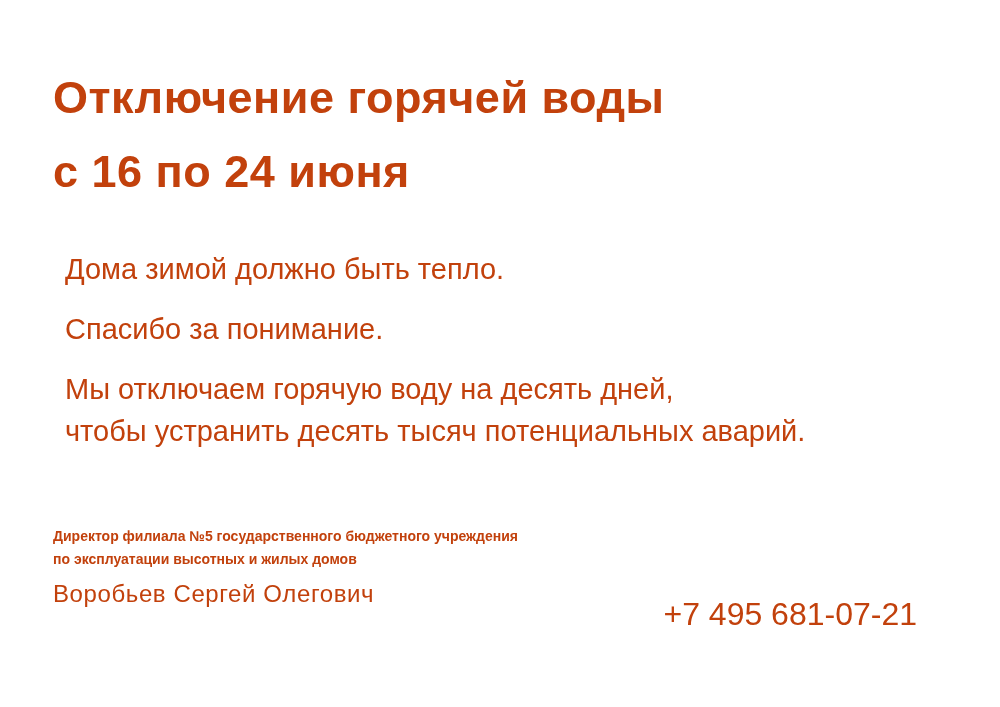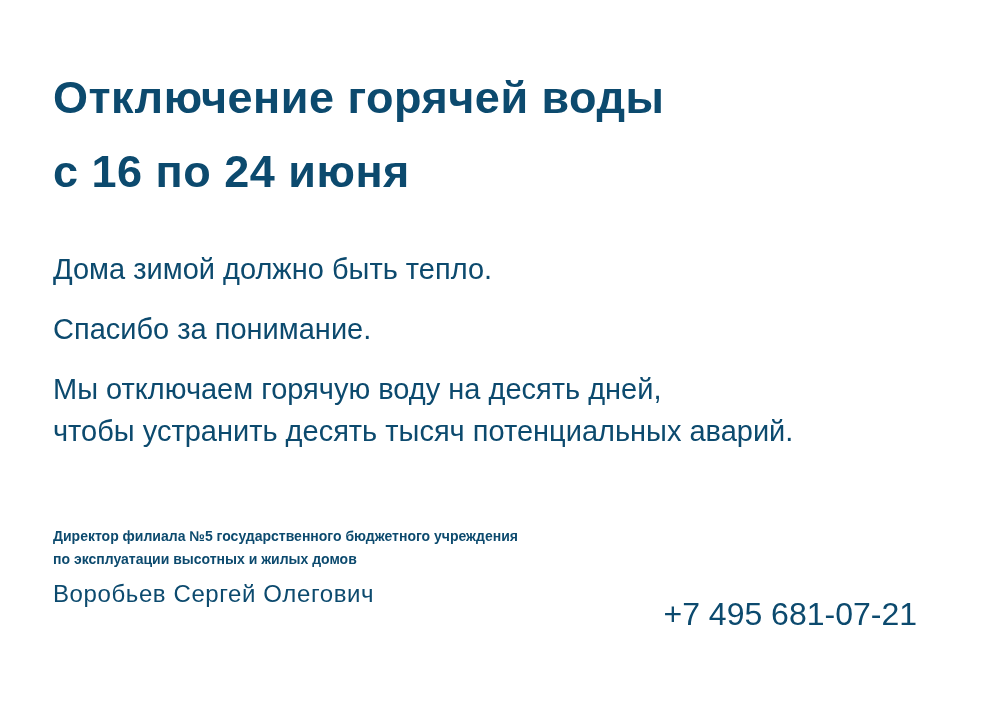--- a/index.html
+++ b/index.html
@@ -3,42 +3,42 @@
 <meta charset="utf-8">
 <style>
   * { margin: 0; padding: 0; box-sizing: border-box; }
   html, body { background: #888; }
   .page {
     position: relative;
     width: 1000px;
     height: 707px;
     margin: 0 auto;
     background: #ffffff;
-    color: #0c4a6e;
+    color: #c2410c;
     font-family: "Liberation Sans", "DejaVu Sans", sans-serif;
     overflow: hidden;
   }
   .headline {
     position: absolute;
     left: 53px;
     top: 61px;
     font-size: 45px;
     font-weight: bold;
     line-height: 74px;
     letter-spacing: 0.5px;
     white-space: nowrap;
   }
   .body-text {
     position: absolute;
     left: 53px;
     top: 248px;
     font-size: 29px;
     line-height: 42px;
   }
-  .body-text p { margin: 0 0 18px 0; white-space: nowrap; }
+  .body-text p { margin: 0 0 18px 12px; white-space: nowrap; }
   .body-text p:last-child { margin-bottom: 0; }
   .signature-title {
     position: absolute;
     left: 53px;
     top: 525px;
     font-size: 14px;
     font-weight: bold;
     line-height: 23px;
   }
   .signature-name {

